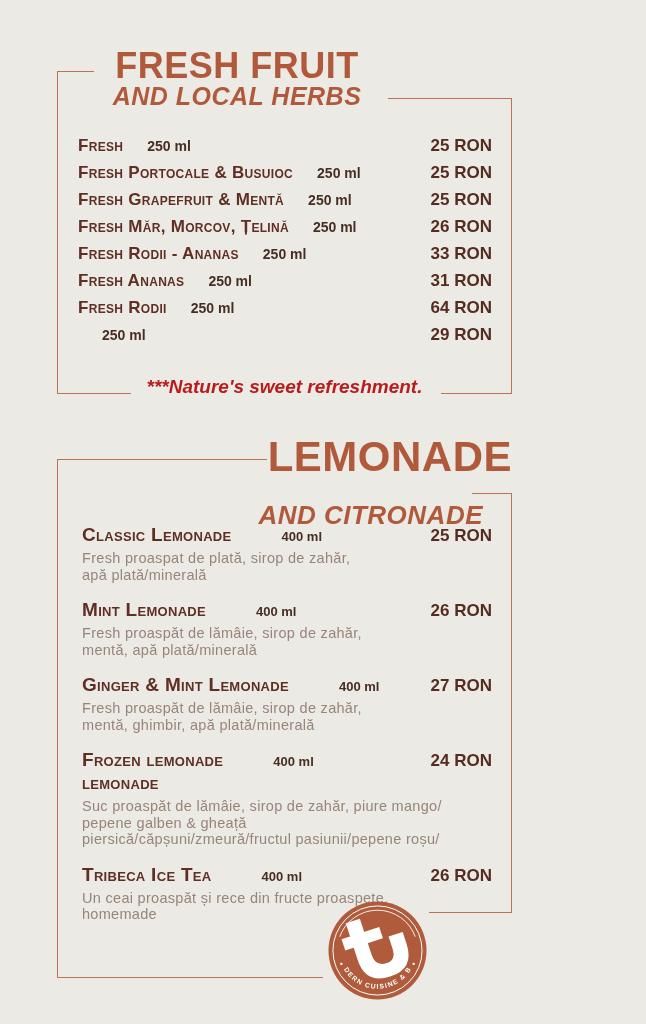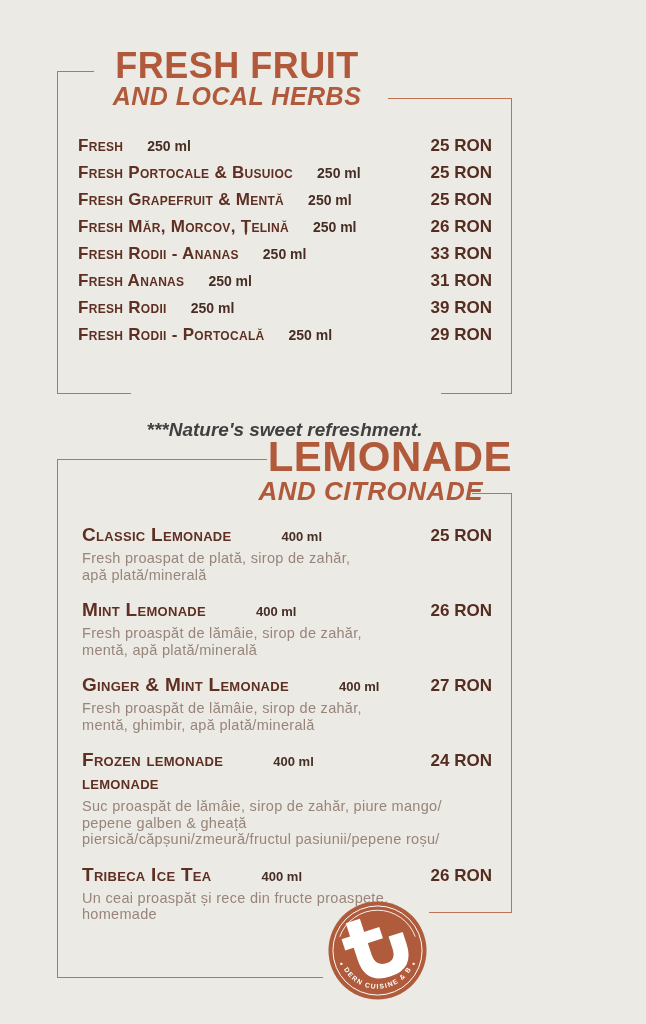--- a/index.html
+++ b/index.html
@@ -12,24 +12,24 @@
   }
   
   .bl{position:absolute;background:#BE7154;}
   
   .s1-title{position:absolute;left:57px;top:48px;width:360px;text-align:center;
     font-size:36px;font-weight:900;letter-spacing:.5px;color:#B15A3B;line-height:1;}
   .s1-sub{position:absolute;left:57px;top:84px;width:360px;text-align:center;
     font-size:25px;font-weight:800;font-style:italic;color:#B15A3B;line-height:1;letter-spacing:.5px;}
   .s2-title{position:absolute;right:134px;top:436px;
     font-size:42px;font-weight:900;color:#B15A3B;line-height:1;letter-spacing:.5px;}
-  .s2-sub{position:absolute;right:163px;top:478px;
+  .s2-sub{position:absolute;right:163px;top:502px;
     font-size:26px;font-weight:800;font-style:italic;color:#B15A3B;line-height:1;letter-spacing:.5px;}
   .tagline{position:absolute;left:57px;top:376px;width:455px;text-align:center;
-    font-size:19px;font-weight:800;font-style:italic;color:#404040;line-height:22px;margin-top:43px;}
+    font-size:19px;font-weight:800;font-style:italic;color:#b91c1c;line-height:22px;}
   
   .items{position:absolute;}
   #items-0{left:78px;top:136px;width:414px;}
   #items-1{left:82px;top:523px;width:410px;}
   .item{margin:0 0 7px 0;}
   #items-1 .item{margin-bottom:15px;}
   #items-1 .item:nth-child(4){margin-top:9px;}
   .row{display:flex;align-items:baseline;}
   .nm{color:#5E2F22;font-weight:800;font-variant:small-caps;letter-spacing:.3px;}
   #items-0 .nm{font-size:17px;line-height:20px;}
@@ -121,28 +121,25 @@
           <span class="size">250 ml</span>
           <span class="price">31 RON</span>
         </div>
       </div>
       <div class="item">
         <div class="row">
           <div class="nm">
             <div>Fresh Rodii</div>
           </div>
           <span class="size">250 ml</span>
-          <span class="price">39 RON</span>
-        </div>
-      </div>
-      <div class="item">
-        <div class="row">
-          <div class="nm">
-            <div>Fresh Rodii - Portocală</div>
-          </div>
+          <span class="price">64 RON</span>
+        </div>
+      </div>
+      <div class="item">
+        <div class="row">
           <span class="size">250 ml</span>
           <span class="price">29 RON</span>
         </div>
       </div>
     </div>
   <div class="tagline">***Nature's sweet refreshment.</div>
 
   <div class="s2-title">LEMONADE</div>
   <div class="s2-sub">AND CITRONADE</div>
   <div class="items" id="items-1">

